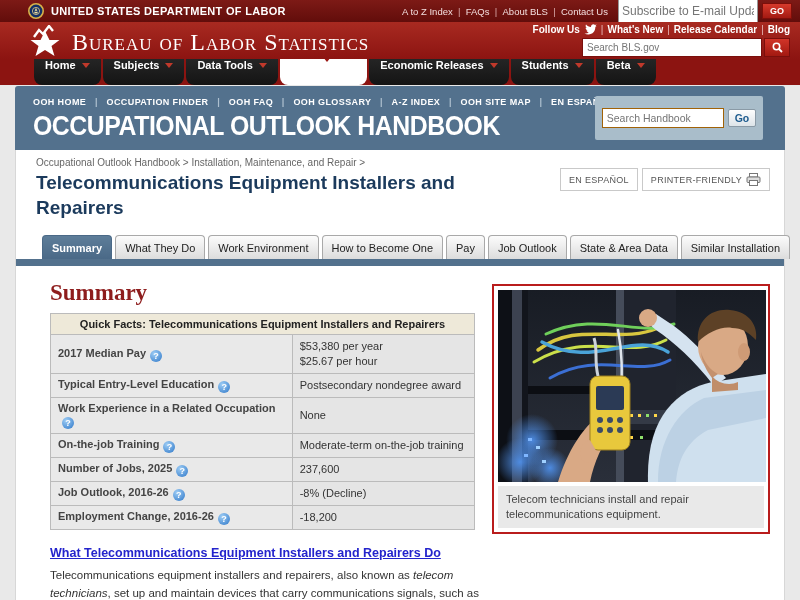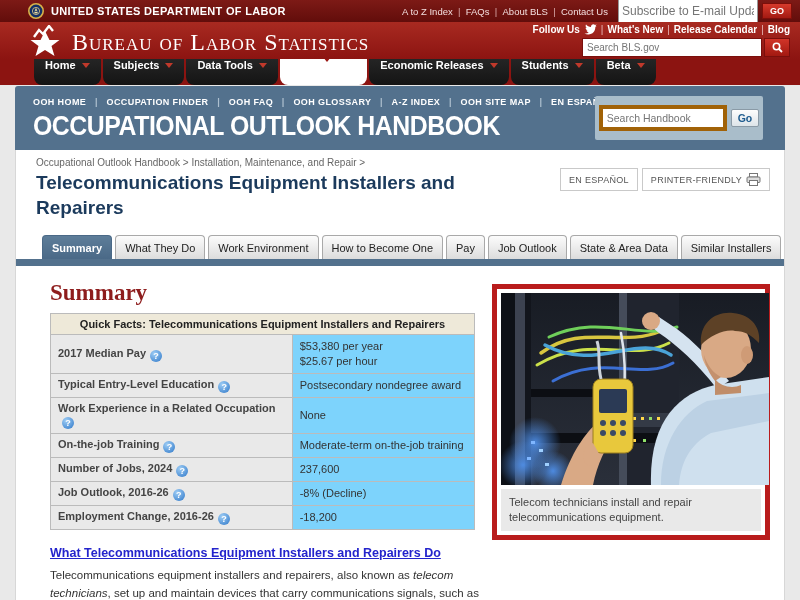--- a/index.html
+++ b/index.html
@@ -50,21 +50,21 @@
   
   .ooh-banner{margin-top:1px;height:64px;background:#53718d;border-radius:3px 3px 0 0;
     position:relative;color:#fff;padding-left:18px;box-sizing:border-box;}
   .ooh-links{padding-top:11px;font-size:9px;font-weight:bold;letter-spacing:.4px;display:flex;}
   .ooh-links span{cursor:pointer;}
   .ooh-links>span:not(:last-child)::after{content:"   |   ";white-space:pre;color:#aec0cf;}
   .ooh-title{font-size:27px;font-weight:bold;letter-spacing:-.5px;transform:scaleX(.92);
     transform-origin:left;margin-top:4px;white-space:nowrap;}
   .ooh-search-panel{position:absolute;right:22px;top:10px;width:168px;height:44px;background:#a9bdca;
     border-radius:2px;display:flex;align-items:center;justify-content:center;}
-  .ooh-search-input{width:112px;height:16px;border:4px solid #a16207;font-size:10.5px;padding:1px 4px;
+  .ooh-search-input{width:112px;height:16px;border:1px solid #a16207;font-size:10.5px;padding:1px 4px;
     font-family:"Liberation Sans",sans-serif;}
   .ooh-go-btn{margin-left:4px;background:linear-gradient(#fdfdfd,#dde4e9);border:1px solid #8a9aa6;
     color:#1d5b8e;font-size:10.5px;font-weight:bold;padding:2px 6px;border-radius:2px;cursor:pointer;}
 
   
   .main{background:#fff;border:1px solid #d7d7d7;border-top:none;min-height:440px;
     position:relative;padding:7px 14px 0 20px;box-sizing:border-box;}
   .breadcrumb{font-size:10px;color:#666;}
   .breadcrumb span{cursor:pointer;}
   .breadcrumb>span::after{content:" > ";color:#666;}
@@ -82,27 +82,27 @@
 
   
   .content{padding:4px 0 0 14px;position:relative;}
   .summary-h{font-family:"Liberation Serif",serif;color:#8e1d1d;font-size:23px;font-weight:bold;
     margin:10px 0 7px;}
 
   .qf-table{border-collapse:collapse;width:425px;font-size:11px;}
   .qf-table th{background:#eee9d9;border:1px solid #bbb;padding:4px;font-size:11px;color:#222;}
   .qf-table td{border:1px solid #bbb;padding:4px 7px;vertical-align:middle;}
   .qf-label{background:#e9e9e9;font-weight:bold;color:#444;width:57%;}
-  .qf-value{background:#7dd3fc;color:#333;line-height:1.35;}
+  .qf-value{background:#e5e5e5;color:#333;line-height:1.35;}
   .help-icon{display:inline-block;width:12px;height:12px;border-radius:50%;
     background:radial-gradient(circle at 35% 30%,#9ecdf5,#2e77c8);color:#fff;font-size:9px;
     font-weight:bold;text-align:center;line-height:12px;margin-left:4px;cursor:pointer;vertical-align:-2px;}
 
   
-  .figure{float:right;width:278px;border:5px solid #b91c1c;background:#fff;padding:4px;
+  .figure{float:right;width:278px;border:2px solid #b91c1c;background:#fff;padding:4px;
     margin:14px 0 10px 14px;box-sizing:border-box;}
   .figure svg{display:block;}
   .fig-caption{background:#e9e9e9;color:#444;font-size:11px;line-height:1.35;padding:6px 8px;margin-top:4px;}
 
   .section{margin-top:13px;}
   .sec-link{color:#2424cc;font-size:12.5px;font-weight:bold;text-decoration:underline;cursor:pointer;}
   .sec-p{font-size:11.5px;color:#333;line-height:1.55;margin-top:6px;max-width:736px;}
   .section.first .sec-p{max-width:446px;}
 </style>
 </head>
@@ -231,21 +231,21 @@
       </div>
 
       <div class="tabs">
           <div class="tab active">Summary</div>
           <div class="tab">What They Do</div>
           <div class="tab">Work Environment</div>
           <div class="tab">How to Become One</div>
           <div class="tab">Pay</div>
           <div class="tab">Job Outlook</div>
           <div class="tab">State &amp; Area Data</div>
-          <div class="tab">Similar Installers</div>
+          <div class="tab">Similar Installation</div>
         </div>
       <div class="tab-strip"></div>
 
       <div class="content">
 
         <div class="figure">
           <svg width="268" height="192" viewBox="0 0 268 192">
             <defs>
               <linearGradient id="bg" x1="0" y1="0" x2="0" y2="1">
                 <stop offset="0" stop-color="#181c24"></stop>
@@ -337,21 +337,21 @@
               </tr>
               <tr>
                 <td class="qf-label"><span>Work Experience in a Related Occupation</span><span class="help-icon">?</span></td>
                 <td class="qf-value">None</td>
               </tr>
               <tr>
                 <td class="qf-label"><span>On-the-job Training</span><span class="help-icon">?</span></td>
                 <td class="qf-value">Moderate-term on-the-job training</td>
               </tr>
               <tr>
-                <td class="qf-label"><span>Number of Jobs, 2024</span><span class="help-icon">?</span></td>
+                <td class="qf-label"><span>Number of Jobs, 2025</span><span class="help-icon">?</span></td>
                 <td class="qf-value">237,600</td>
               </tr>
               <tr>
                 <td class="qf-label"><span>Job Outlook, 2016-26</span><span class="help-icon">?</span></td>
                 <td class="qf-value">-8% (Decline)</td>
               </tr>
               <tr>
                 <td class="qf-label"><span>Employment Change, 2016-26</span><span class="help-icon">?</span></td>
                 <td class="qf-value">-18,200</td>
               </tr>

